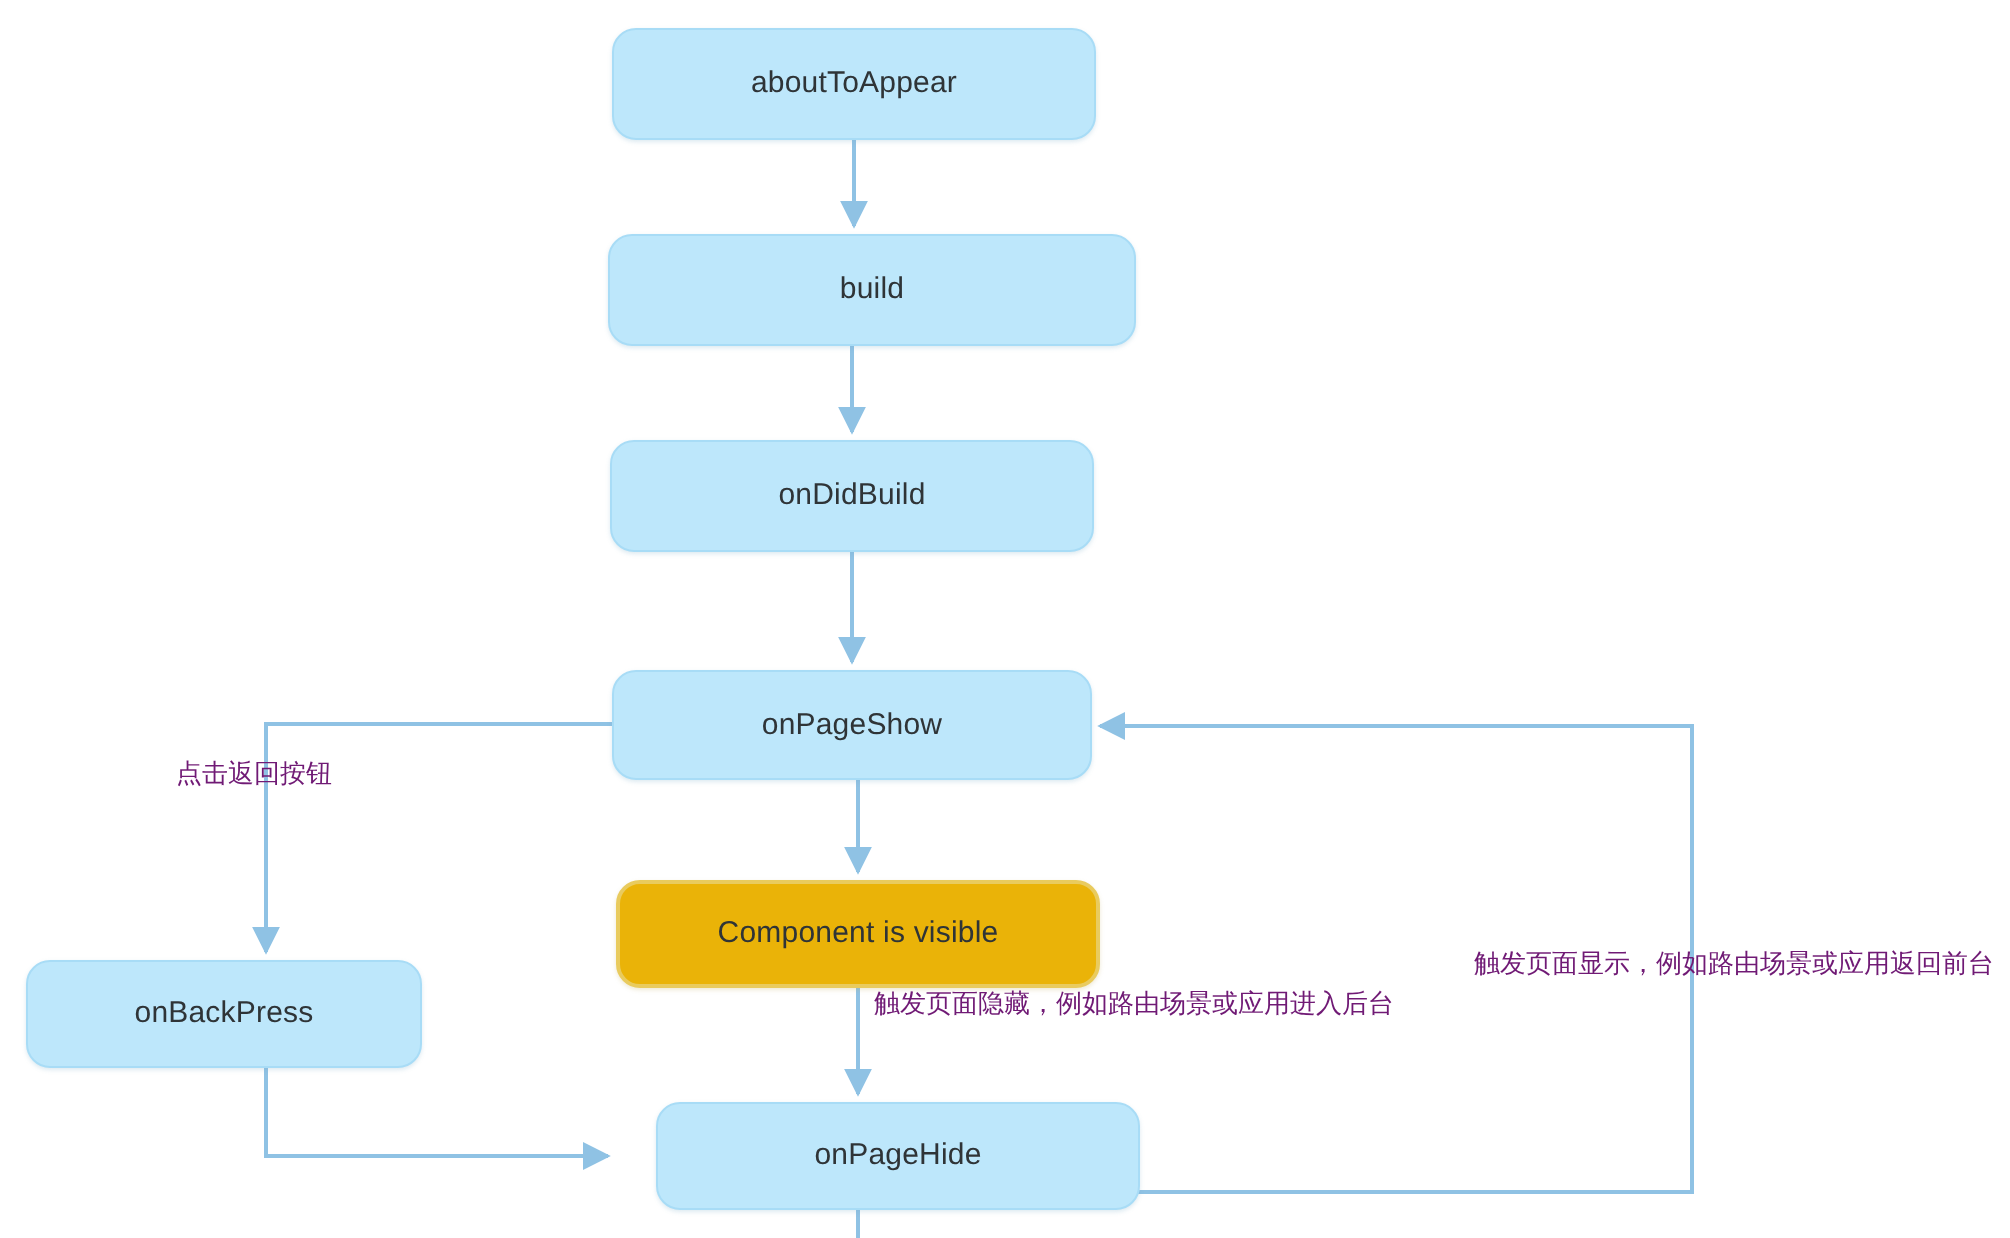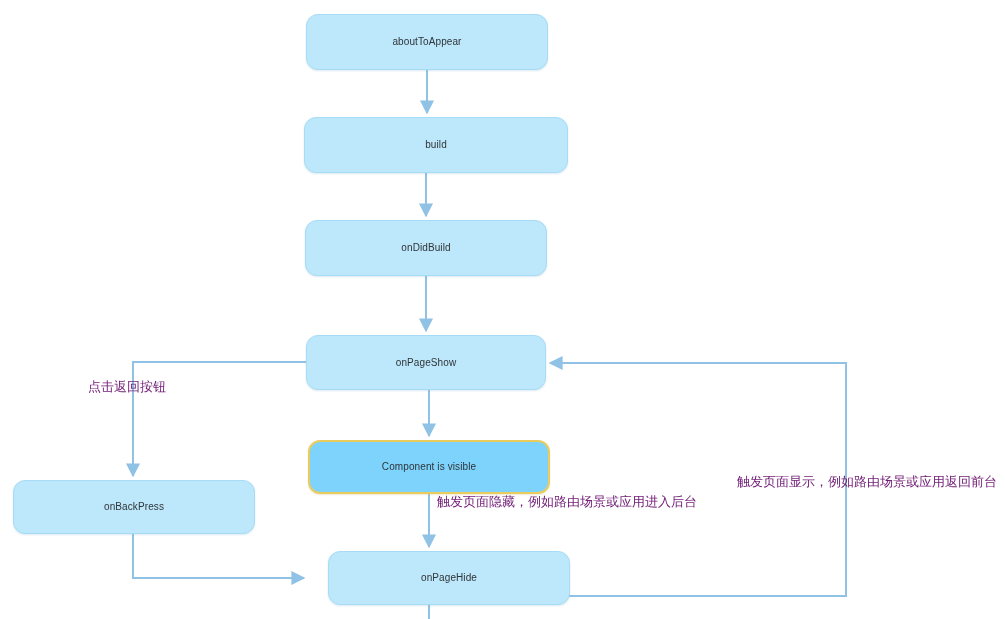--- a/index.html
+++ b/index.html
@@ -25,34 +25,34 @@
     height: 619px;
     pointer-events: none;
   }
   .node {
     position: absolute;
     box-sizing: border-box;
     display: flex;
     align-items: center;
     justify-content: center;
     border-radius: 12px;
-    font-size: 10px;
+    font-size: 15px;
     line-height: 1.2;
     letter-spacing: 0.1px;
     text-align: center;
     color: #2f3437;
     z-index: 2;
   }
   .node.blue {
     background: #bde7fb;
     border: 1px solid #a8dcf6;
     box-shadow: 0 1px 2px rgba(120,170,200,0.25);
   }
   .node.yellow {
-    background: #7dd3fc;
+    background: #eab308;
     border: 2px solid #e9cb5e;
     box-shadow: 0 1px 2px rgba(190,170,90,0.25);
   }
   .edge-label {
     position: absolute;
     font-size: 13px;
     line-height: 1.3;
     color: #701a75;
     white-space: nowrap;
     z-index: 3;
@@ -105,21 +105,21 @@
   </div>
 
   <div class="node blue" style="left:305px; top:220px; width:242px; height:56px;">
     <span>onDidBuild</span>
   </div>
 
   <div class="node yellow" style="left:308px; top:440px; width:242px; height:54px;">
     <span>Component is visible</span>
   </div>
 
-  <div class="node blue" style="left:13px; top:480px; width:242px; height:54px;">
+  <div class="node blue" style="left:13px; top:480px; width:198px; height:54px;">
     <span>onBackPress</span>
   </div>
 
   <div class="node blue" style="left:308px; top:551px; width:242px; height:54px;margin-left:20px;">
     <span>onPageHide</span>
   </div>
 
   <div class="edge-label" style="left:88px; top:379px;">点击返回按钮</div>
 
   <div class="edge-label" style="left:437px; top:494px;">触发页面隐藏，例如路由场景或应用进入后台</div>

